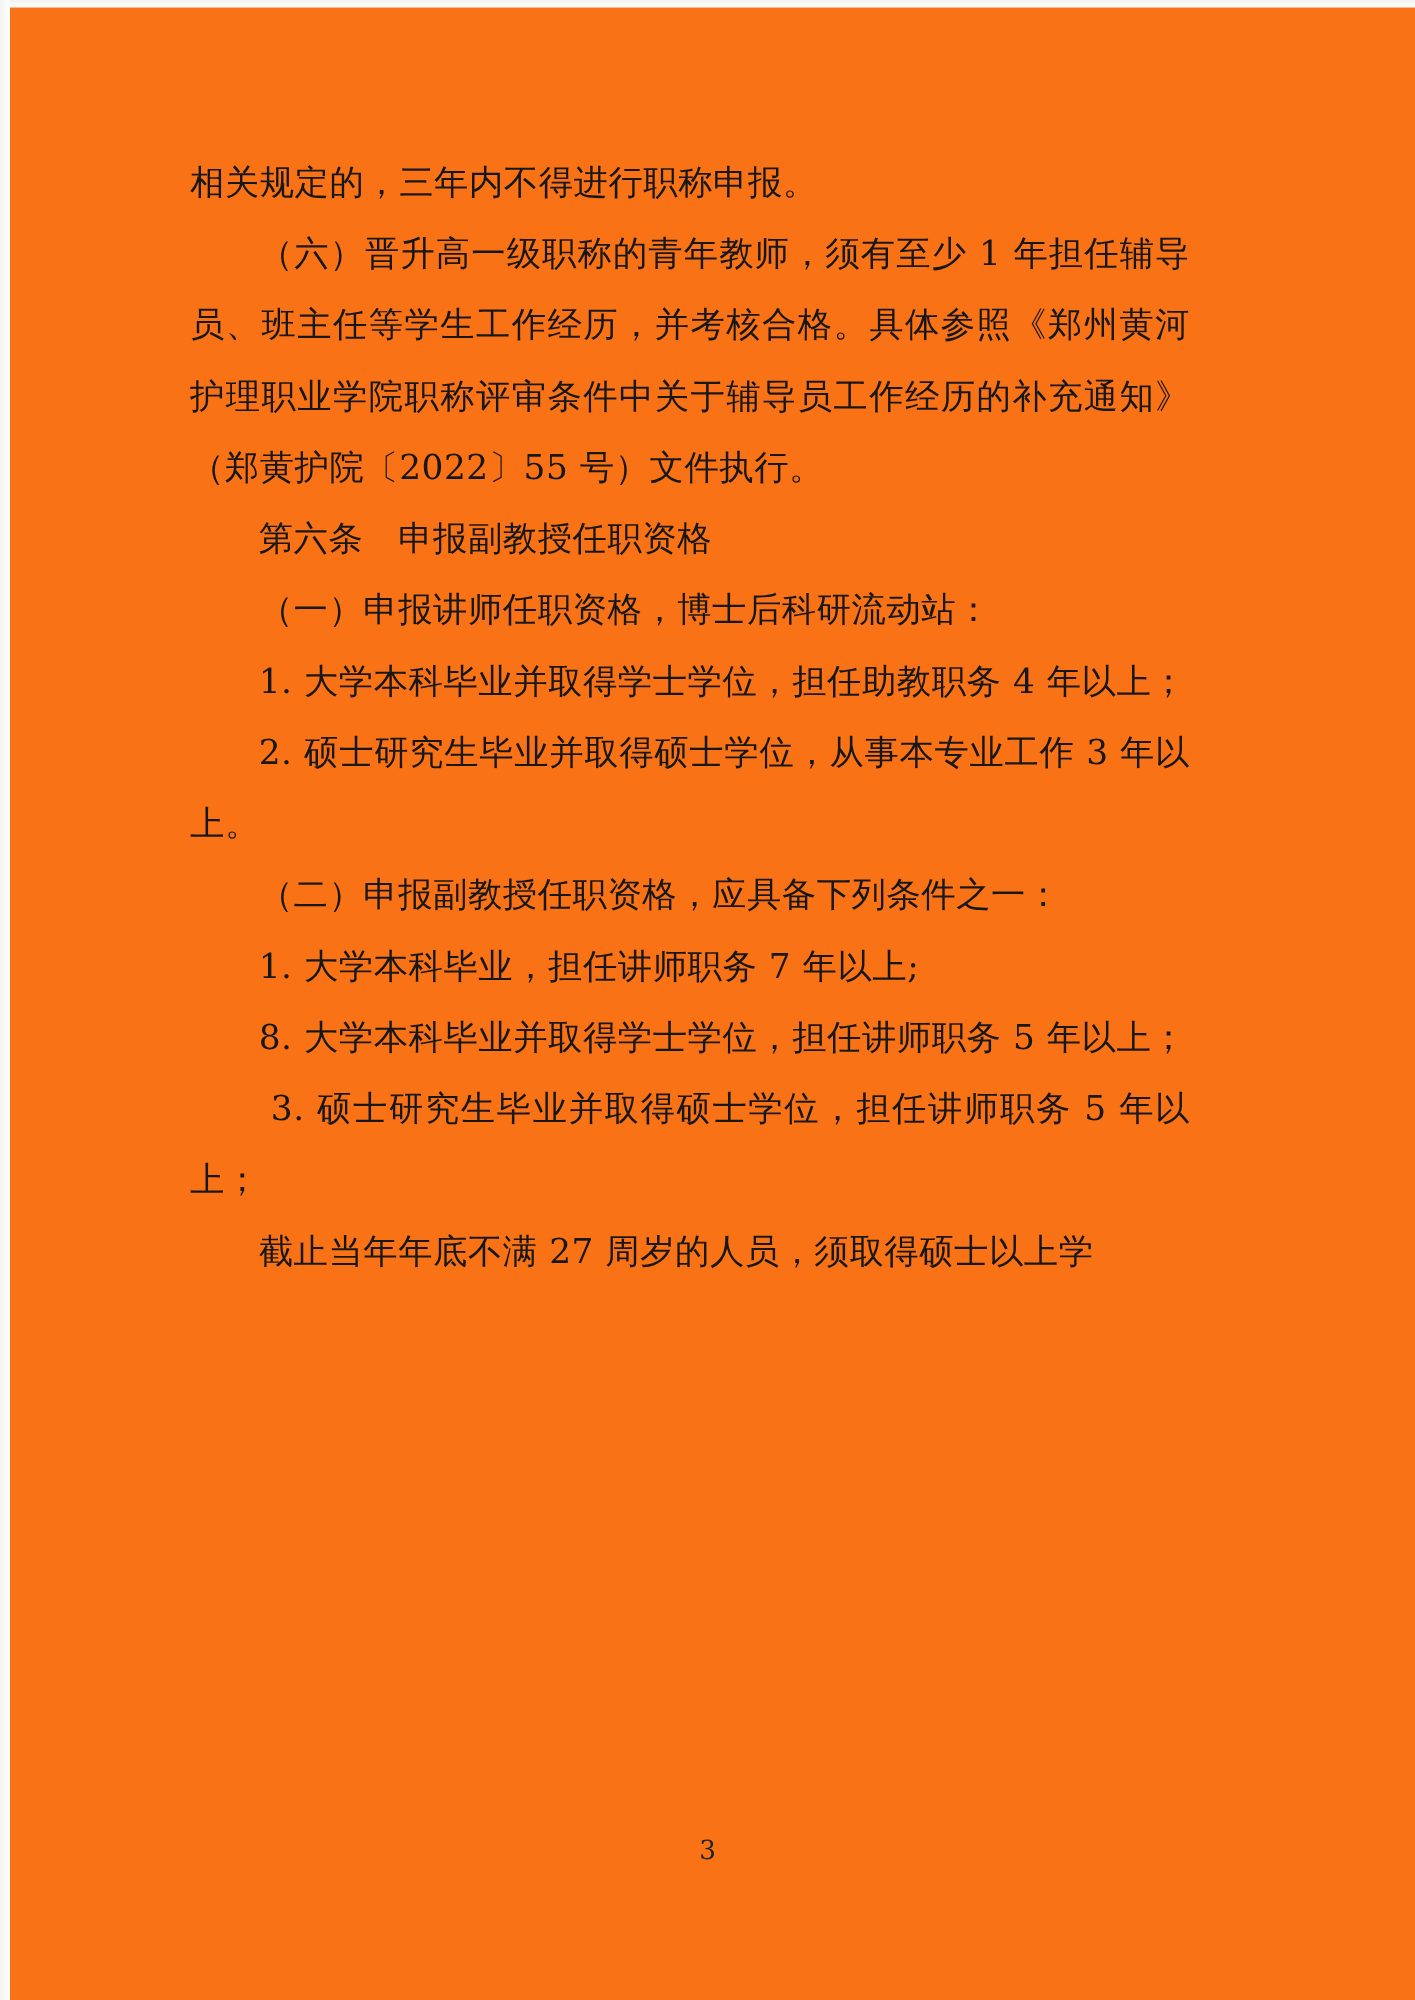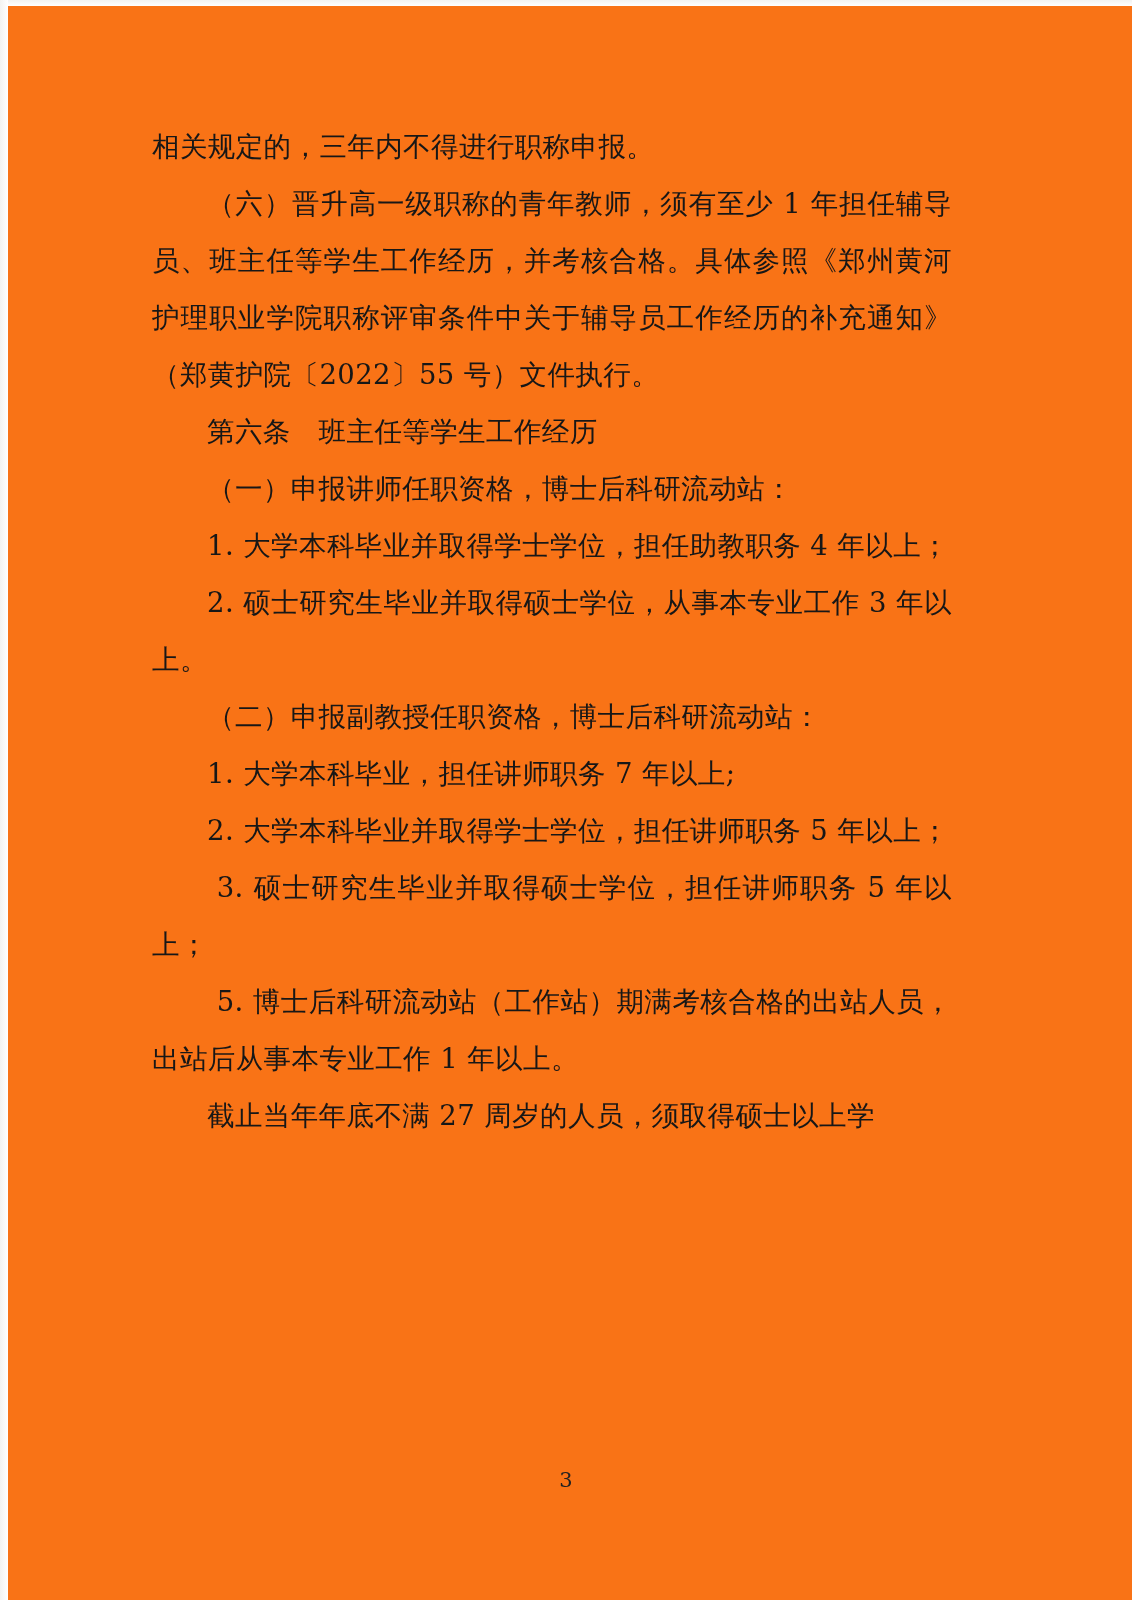--- a/index.html
+++ b/index.html
@@ -69,26 +69,25 @@
 </head>
 <body>
 
 <div class="page">
   <div class="scan-edge-top"></div>
   <div class="scan-edge-left"></div>
 
   <div class="content">
     <p class="para">相关规定的，三年内不得进行职称申报。</p>
     <p class="para indent">（六）晋升高一级职称的青年教师，须有至少 1 年担任辅导员、班主任等学生工作经历，并考核合格。具体参照《郑州黄河护理职业学院职称评审条件中关于辅导员工作经历的补充通知》（郑黄护院〔2022〕55 号）文件执行。</p>
-    <p class="para indent">第六条　班主任等学生工作经历</p>
+    <p class="para indent">第六条　申报副教授任职资格</p>
     <p class="para indent">（一）申报讲师任职资格，博士后科研流动站：</p>
     <p class="para indent">1. 大学本科毕业并取得学士学位，担任助教职务 4 年以上；</p>
     <p class="para indent">2. 硕士研究生毕业并取得硕士学位，从事本专业工作 3 年以上。</p>
-    <p class="para indent">（二）申报副教授任职资格，博士后科研流动站：</p>
+    <p class="para indent">（二）申报副教授任职资格，应具备下列条件之一：</p>
     <p class="para indent">1. 大学本科毕业，担任讲师职务 7 年以上;</p>
-    <p class="para indent">2. 大学本科毕业并取得学士学位，担任讲师职务 5 年以上；</p>
+    <p class="para indent">8. 大学本科毕业并取得学士学位，担任讲师职务 5 年以上；</p>
     <p class="para tight">3. 硕士研究生毕业并取得硕士学位，担任讲师职务 5 年以上；</p>
-    <p class="para tight">5. 博士后科研流动站（工作站）期满考核合格的出站人员，出站后从事本专业工作 1 年以上。</p>
     <p class="para indent">截止当年年底不满 27 周岁的人员，须取得硕士以上学</p>
   </div>
 
   <div class="page-number">3</div>
 </div>
 
 </body></html>

